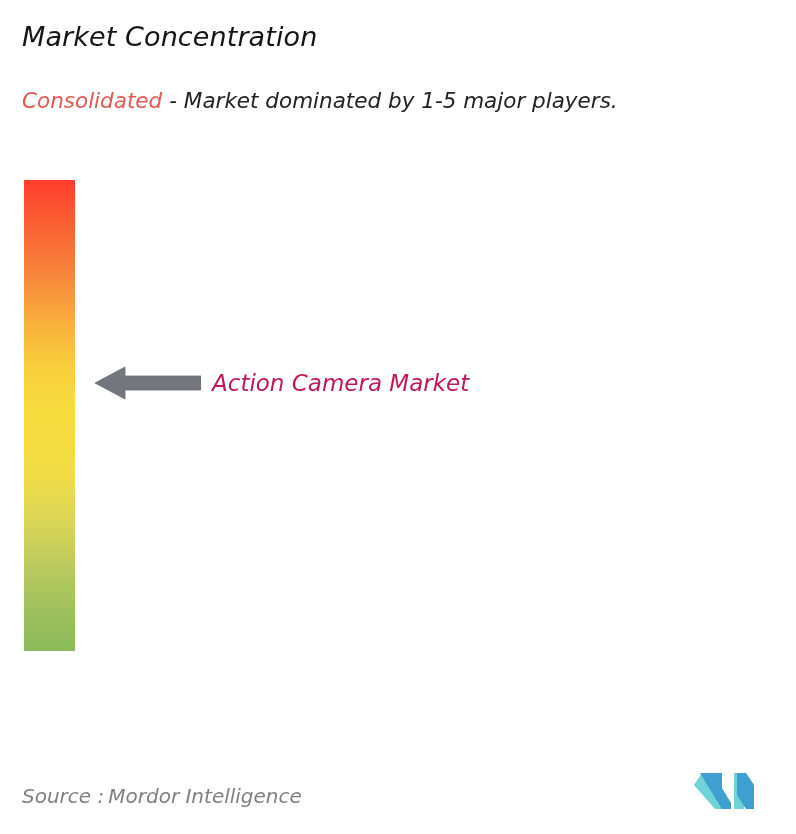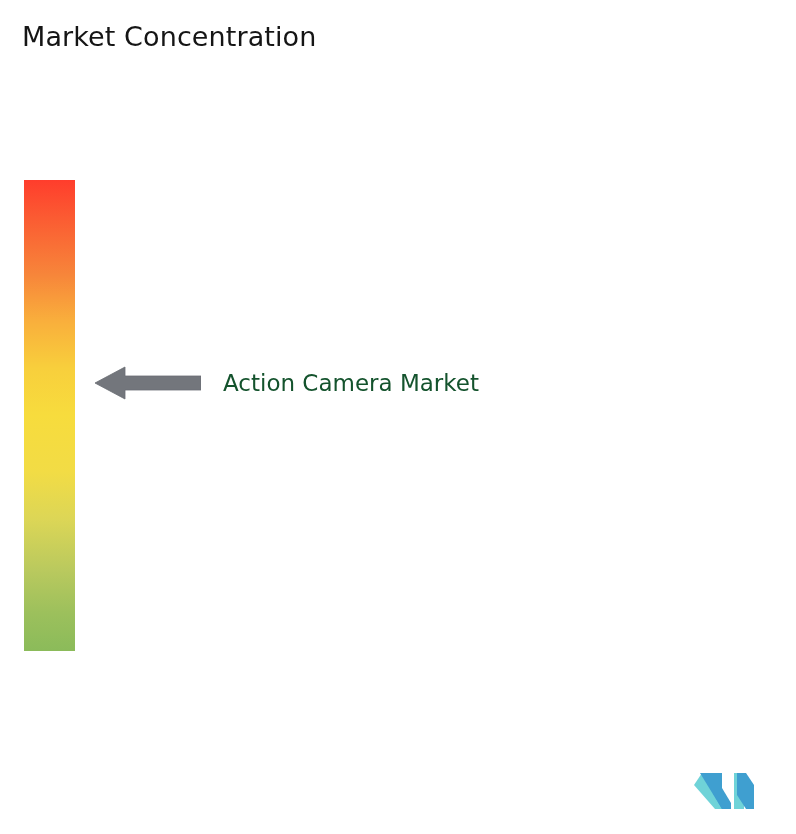--- a/index.html
+++ b/index.html
@@ -14,20 +14,21 @@
     position: relative;
     font-family: "DejaVu Sans", "Liberation Sans", sans-serif;
     color: #1a1a1a;
     overflow: hidden;
   }
 
   .page {
     position: absolute;
     inset: 0;
     background: #ffffff;
+    font-style: italic;
   }
 
   
   .chart-title {
     position: absolute;
     left: 22px;
     top: 20px;
     font-size: 27px;
     line-height: 34px;
     font-weight: 400;
@@ -99,24 +100,24 @@
     display: flex;
     align-items: center;
   }
   .marker-arrow {
     display: block;
     width: 106px;
     height: 40px;
     flex: none;
   }
   .marker-label {
-    margin-left: 22px;
+    margin-left: 11px;
     font-size: 23px;
     line-height: 28px;
-    color: #14532d;
+    color: #be185d;
     white-space: nowrap;
   }
 
   
   .source-line {
     position: absolute;
     left: 22px;
     top: 783px;
     font-size: 20px;
     line-height: 26px;
@@ -138,31 +139,37 @@
 </style>
 </head>
 <body>
 
 
 
 <div class="page">
 
   <div class="chart-title">Market Concentration</div>
 
+  <div class="caption-top">
+    <span class="kw-consolidated" style="color: rgb(224, 90, 82);">Consolidated</span><span class="kw-spacer"></span><span>- Market dominated by 1-5 major players.</span>
+  </div>
 
   <div class="gradient-bar"></div>
 
   <div class="marker">
     <svg class="marker-arrow" viewBox="0 0 106 40">
       <polygon points="0,20 30,4 30,13 106,13 106,27 30,27 30,36" fill="#73767c" stroke="#6a6d73" stroke-width="0.8"></polygon>
     </svg>
     <span class="marker-label">Action Camera Market</span>
   </div>
 
 
+  <div class="source-line">
+    <span>Source :</span><span class="source-sep"></span><span>Mordor Intelligence</span>
+  </div>
 
   <svg class="brand-logo" viewBox="0 0 60 40">
 
     <polygon points="0,14 8,2 30,38 21,38" fill="#6fd3d8"></polygon>
 
     <polygon points="6,2 19,2 37,32 37,38 28,38" fill="#3f9fd0"></polygon>
 
     <polygon points="19,2 28,2 28,38 19,22" fill="#3f9fd0"></polygon>
 
     <polygon points="40,2 50,2 50,38 40,38" fill="#6fd3d8"></polygon>

